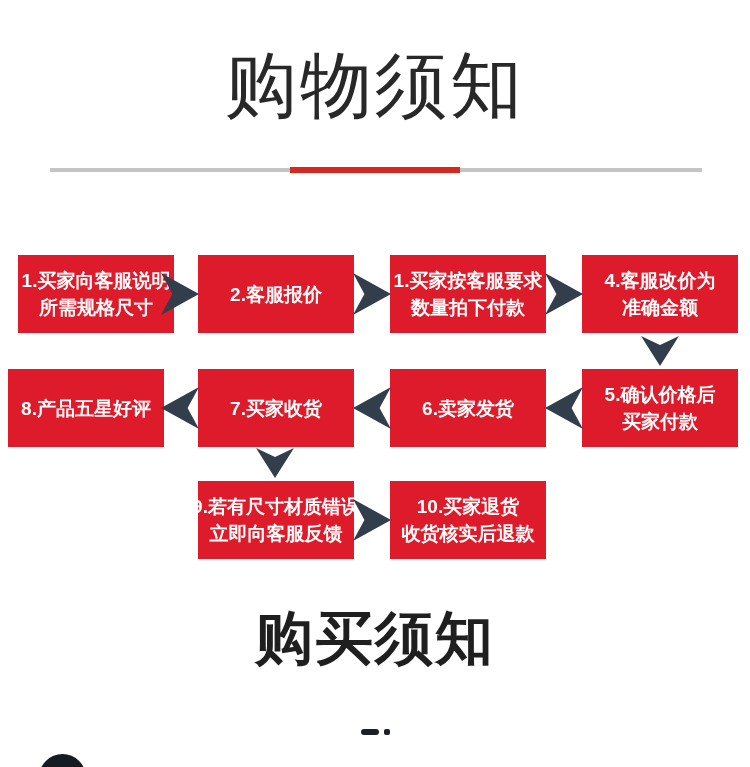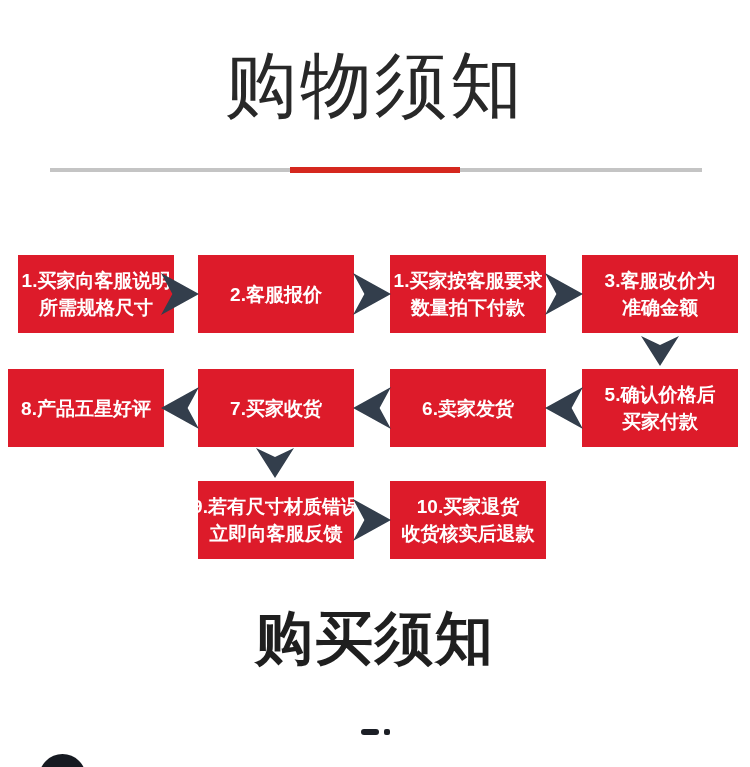--- a/index.html
+++ b/index.html
@@ -157,21 +157,21 @@
     <span class="flow-line">所需规格尺寸</span>
   </div>
   <div class="flow-box pos-s2" style="background: rgb(221, 27, 42); color: rgb(255, 255, 255);">
     <span class="flow-line">2.客服报价</span>
   </div>
   <div class="flow-box pos-s3" style="background: rgb(221, 27, 42); color: rgb(255, 255, 255);">
     <span class="flow-line">1.买家按客服要求</span>
     <span class="flow-line">数量拍下付款</span>
   </div>
   <div class="flow-box pos-s4" style="background: rgb(221, 27, 42); color: rgb(255, 255, 255);">
-    <span class="flow-line">3.客服改价为</span>
+    <span class="flow-line">4.客服改价为</span>
     <span class="flow-line">准确金额</span>
   </div>
   <div class="flow-box pos-s5" style="background: rgb(221, 27, 42); color: rgb(255, 255, 255);">
     <span class="flow-line">5.确认价格后</span>
     <span class="flow-line">买家付款</span>
   </div>
   <div class="flow-box pos-s6" style="background: rgb(221, 27, 42); color: rgb(255, 255, 255);">
     <span class="flow-line">6.卖家发货</span>
   </div>
   <div class="flow-box pos-s7" style="background: rgb(221, 27, 42); color: rgb(255, 255, 255);">

